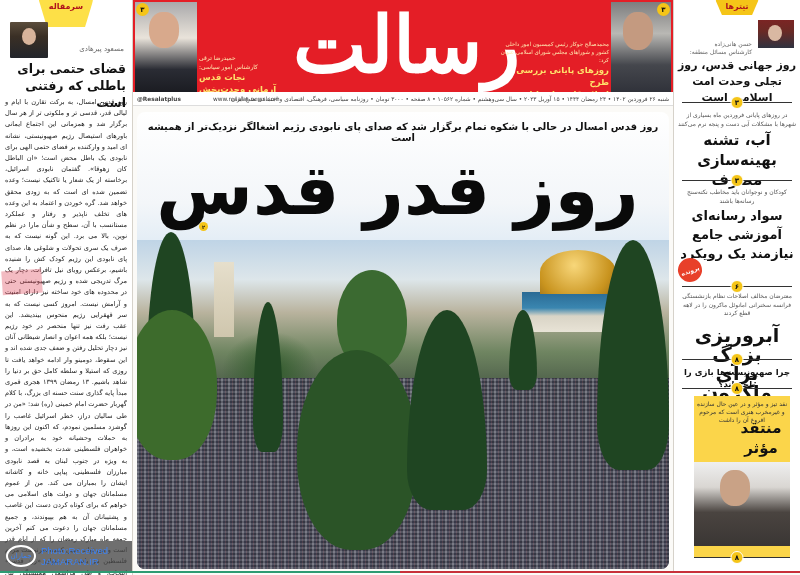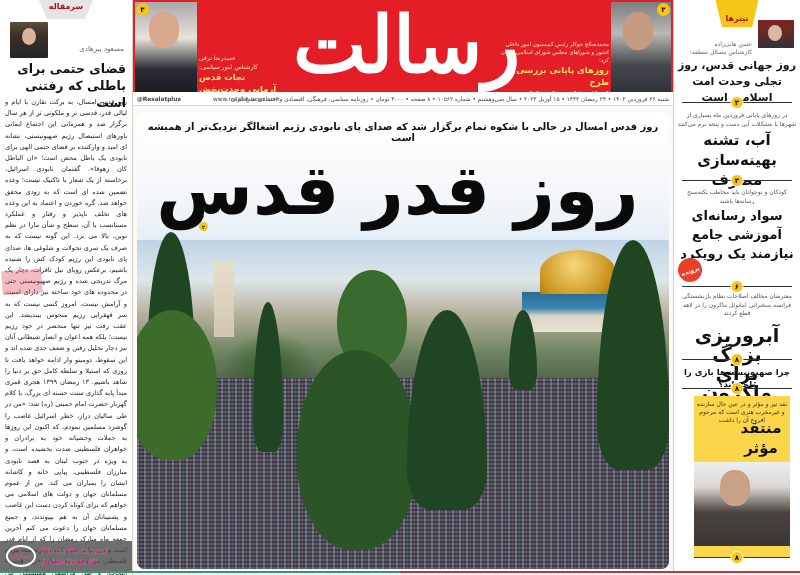--- a/index.html
+++ b/index.html
@@ -12,22 +12,22 @@
     .page { position: absolute; inset: 0; background: #fbfaf7; }
 
     
     .left-col {
       position: absolute; left: 0; top: 0; width: 133px; height: 575px;
       background: #fff; border-right: 1px solid #d6d2ca;
       direction: rtl; overflow: hidden;
     }
     .tag-badge {
       position: absolute; top: 0; left: 50%; transform: translateX(-50%);
-      background: #e5e5e5; color: #b0121b; font-size: 8px; font-weight: bold;
-      padding: 2px 10px 8px; clip-path: polygon(0 0,100% 0,85% 100%,15% 100%);
+      background: #fde047; color: #b0121b; font-size: 8px; font-weight: bold;
+      padding: 2px 10px 16px; clip-path: polygon(0 0,100% 0,85% 100%,15% 100%);
     }
     .editorial-photo {
       position: absolute; top: 22px; left: 10px; width: 38px; height: 36px;
       background: linear-gradient(180deg,#5b4d3c 0%,#3a2f25 40%,#22252b 100%);
       border-radius: 1px;
     }
     .editorial-photo::after {
       content:""; position:absolute; left:12px; top:6px; width:14px; height:17px;
       border-radius: 50%; background: #d8b49b;
     }
@@ -41,21 +41,21 @@
     .editorial-body {
       position: absolute; top: 97px; right: 5px; left: 5px; bottom: 0;
       font-size: 6.6px; line-height: 11.2px; color: #222; text-align: justify;
     }
     .stamp {
       position: absolute; top: 270px; left: 2px; width: 40px; height: 24px;
       background: rgba(220,60,80,.35); transform: rotate(-4deg);
     }
     .photo-credit {
       position: absolute; left: 0; bottom: 4px; width: 133px; height: 30px;
-      background: rgba(70,70,70,.78); color: #ec4899;
+      background: rgba(70,70,70,.78); color: #3b82f6;
       display: flex; align-items: center; gap: 5px; padding-left: 6px; direction: ltr;
     }
     .credit-logo {
       width: 30px; height: 22px; border: 2px solid #fff; border-radius: 50%;
       font-size: 7px; display: flex; align-items: center; justify-content: center;
     }
     .credit-text { font-size: 9.5px; line-height: 11px; font-family: "Liberation Sans", sans-serif; }
 
     
     .masthead {
@@ -159,21 +159,21 @@
     }
 
     
     .right-col {
       position: absolute; left: 673px; top: 0; width: 127px; height: 572px;
       background: #fff; border-left: 1px solid #d6d2ca; direction: rtl; overflow: hidden;
     }
     .rc-badge {
       position: absolute; top: 0; left: 50%; transform: translateX(-50%);
       background: #f5c518; color: #b0121b; font-size: 8px; font-weight: bold;
-      padding: 14px 10px 4px; clip-path: polygon(0 0,100% 0,85% 100%,15% 100%);
+      padding: 2px 10px 4px; clip-path: polygon(0 0,100% 0,85% 100%,15% 100%);
     }
     .rc-photo {
       position: absolute; top: 20px; left: 84px; width: 36px; height: 28px;
       background: linear-gradient(180deg,#7b2524 0%,#6a2a25 40%,#2f3240 100%);
     }
     .rc-photo::after {
       content:""; position:absolute; left:10px; top:5px; width:14px; height:16px; border-radius:50%;
       background:#d9b8a2;
     }
     .rc-who { position: absolute; top: 40px; right: 48px; font-size: 6px; color: #666; line-height: 8px; text-align: right; }

